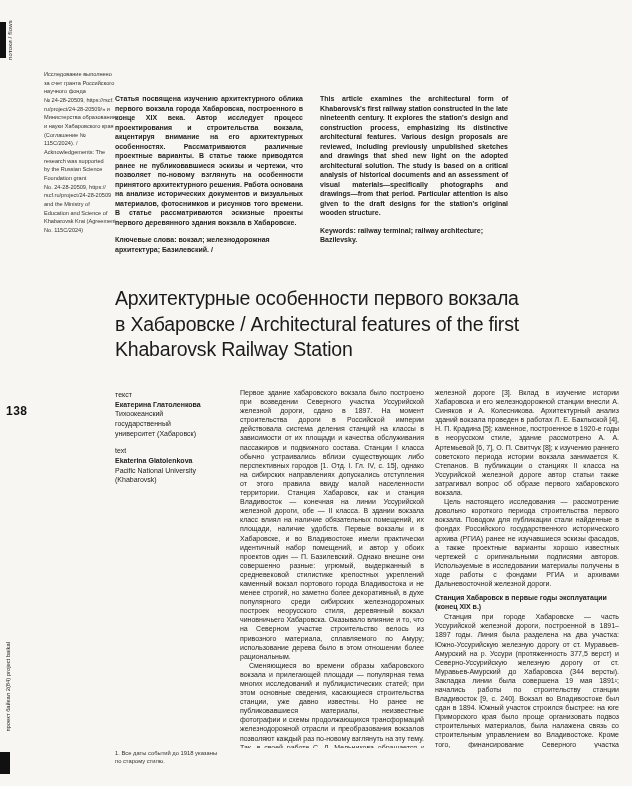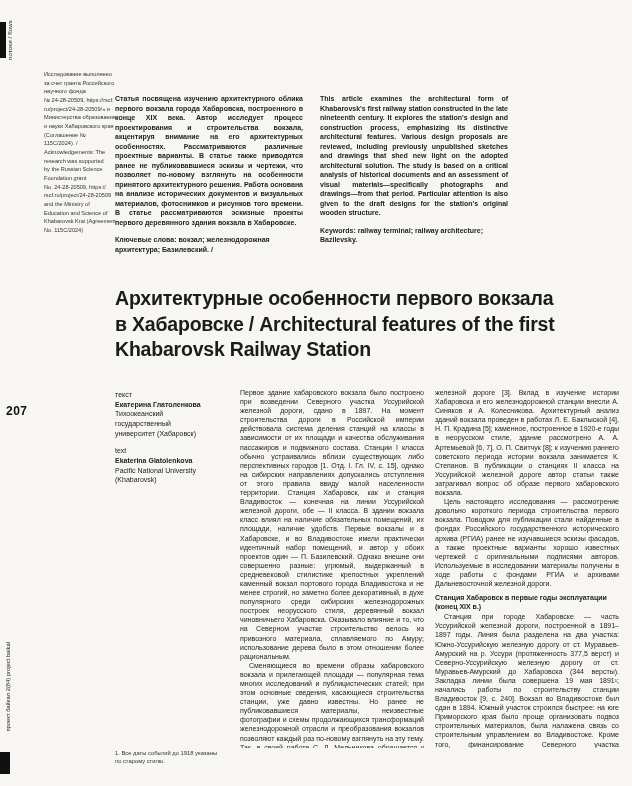--- a/index.html
+++ b/index.html
@@ -29,21 +29,21 @@
     position:absolute; top:94px; width:188px;
     font-size:7px; font-weight:bold; line-height:1.36;
     text-align:justify; color:#1e1e1e;
   }
   .abstract.ru { left:115px; }
   .abstract.en { left:320px; }
   .abstract .keywords { margin-top:8px; text-align:left; }
 
   .title {
     position:absolute; left:115px; top:286px; width:508px;
-    font-size:19.5px; font-weight:700; line-height:1.32;
+    font-size:19.5px; font-weight:400; line-height:1.32;
     letter-spacing:-.2px; color:#1b1b1b; white-space:pre-line;
   }
 
   .authors { position:absolute; left:115px; top:390px; width:114px; font-size:7px; line-height:1.38; color:#222; }
   .authors .name  { font-weight:bold; }
   .authors .affil { white-space:pre-line; }
   .authors .group2 { margin-top:8px; }
 
   .bodycol {
     position:absolute; top:388px; width:184px; height:360px;
@@ -77,21 +77,21 @@
 research was supported
 by the Russian Science
 Foundation grant
 No. 24-28-20509, https://
 rscf.ru/project/24-28-20509
 and the Ministry of
 Education and Science of
 Khabarovsk Krai (Agreement
 No. 115С/2024)</div>
 
-  <div class="pagenum">207</div>
+  <div class="pagenum">138</div>
 
   <div class="vlabel-bottom vtext">проект байкал 2(84) project baikal</div>
   <div class="tab-bottom"></div>
 
   <div class="abstract ru">
     <p>Статья посвящена изучению архитектурного облика первого вокзала города Хабаровска, построенного в конце XIX века. Автор исследует процесс проектирования и строительства вокзала, акцентируя внимание на его архитектурных особенностях. Рассматриваются различные проектные варианты. В статье также приводятся ранее не публиковавшиеся эскизы и чертежи, что позволяет по-новому взглянуть на особенности принятого архитектурного решения. Работа основана на анализе исторических документов и визуальных материалов, фотоснимков и рисунков того времени. В статье рассматриваются эскизные проекты первого деревянного здания вокзала в Хабаровске.</p>
     <p class="keywords">Ключевые слова: вокзал; железнодорожная архитектура; Базилевский. /</p>
   </div>
 
   <div class="abstract en">

